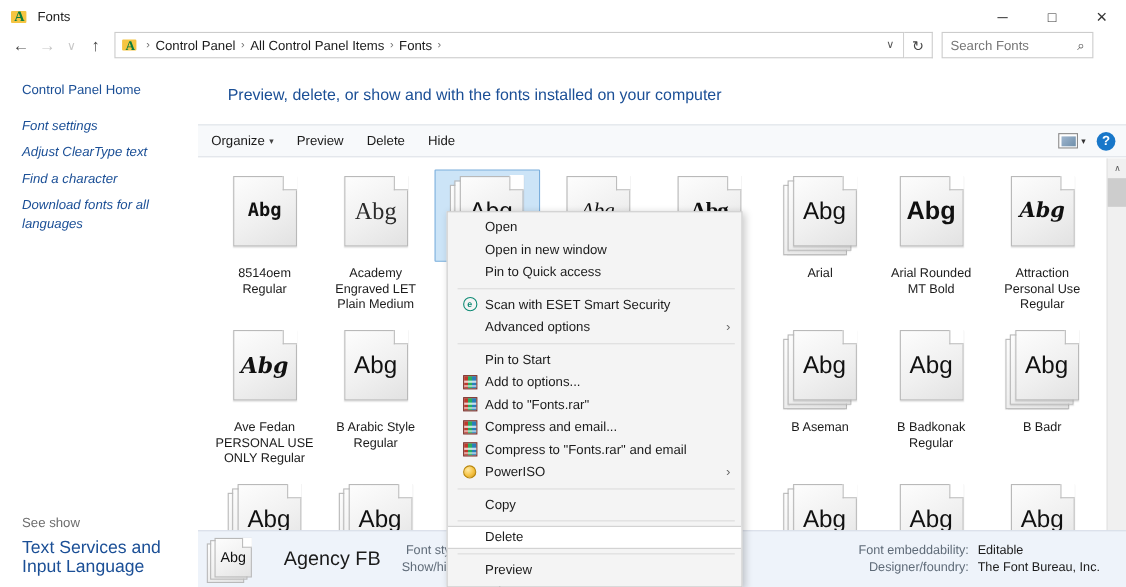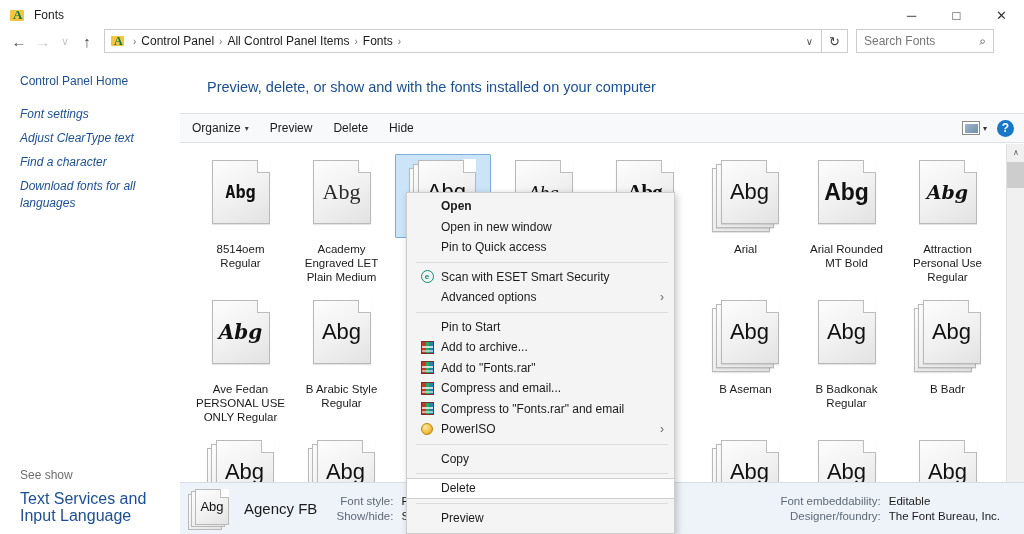--- a/index.html
+++ b/index.html
@@ -213,21 +213,21 @@
   .det-doc.f { left: 7px; top: 0; }
   .det-doc .fold {
     position: absolute; right: -1px; top: -1px; width: 9px; height: 9px; background: #fff;
     border-left: 1px solid #bdbdbd; border-bottom: 1px solid #bdbdbd;
   }
   .det-abg {
     position: absolute; left: 7px; top: 10px; width: 34px; text-align: center;
     font-family: "Liberation Sans", sans-serif; font-size: 13px; color: #111;
   }
   .det-name {
-    margin-left: 10px; font-size: 15px; color: #1b1b1b; white-space: nowrap; text-align: center;
+    margin-left: 24px; font-size: 18px; color: #1b1b1b; white-space: nowrap; text-align: center;
   }
   .det-col { margin-left: 14px; display: flex; flex-direction: column; gap: 3px; }
   .det-row { display: flex; white-space: nowrap; }
   .det-key { color: #5f6b78; text-align: right; }
   .det-val { color: #1b1b1b; margin-left: 8px; }
   .det-col.c1 .det-key { width: 62px; }
   .det-col.c2 { margin-left: auto; margin-right: 24px; }
   .det-col.c2 .det-key { width: 112px; }
 
   
@@ -236,21 +236,21 @@
     background: #f4f4f4; border: 1px solid #cdcdcd;
     box-shadow: 2px 2px 7px rgba(0,0,0,0.22);
     font-size: 12px; color: #1b1b1b; padding-top: 3px;
     overflow: hidden;
   }
   .ctx-item {
     height: 20.5px; display: flex; align-items: center; padding-left: 8px; cursor: default;
     position: relative;
   }
   .ctx-item.highlighted { background: #ffffff; border-top: 1px solid #cfcfcf; border-bottom: 1px solid #cfcfcf; }
-  .ctx-item.bold .ctx-label { font-weight: bold; }
+  .ctx-item.bold .ctx-label { font-weight: normal; }
   .ctx-ico { width: 24px; display: flex; align-items: center; justify-content: center; }
   .ctx-label { margin-left: 2px; }
   .ctx-sep { height: 1px; background: #dcdcdc; margin: 4px 6px 4px 9px; }
   .ctx-arrow { margin-left: auto; margin-right: 10px; font-size: 12px; color: #666; }
   .ico-eset {
     width: 13px; height: 13px; border-radius: 50%; border: 1.6px solid #0e8a74;
     color: #0e8a74; font-size: 8px; font-weight: bold;
     display: flex; align-items: center; justify-content: center;
     font-family: "Liberation Sans", sans-serif;
   }
@@ -699,21 +699,21 @@
       </div>
       <div class="ctx-sep"></div>
       <div class="ctx-item">
         <div class="ctx-ico"></div>
         <span class="ctx-label">Pin to Start</span>
       </div>
       <div class="ctx-item">
         <div class="ctx-ico">
           <div class="ico-rar"></div>
         </div>
-        <span class="ctx-label">Add to archive...</span>
+        <span class="ctx-label">Add to options...</span>
       </div>
       <div class="ctx-item">
         <div class="ctx-ico">
           <div class="ico-rar"></div>
         </div>
         <span class="ctx-label">Add to "Fonts.rar"</span>
       </div>
       <div class="ctx-item">
         <div class="ctx-ico">
           <div class="ico-rar"></div>

